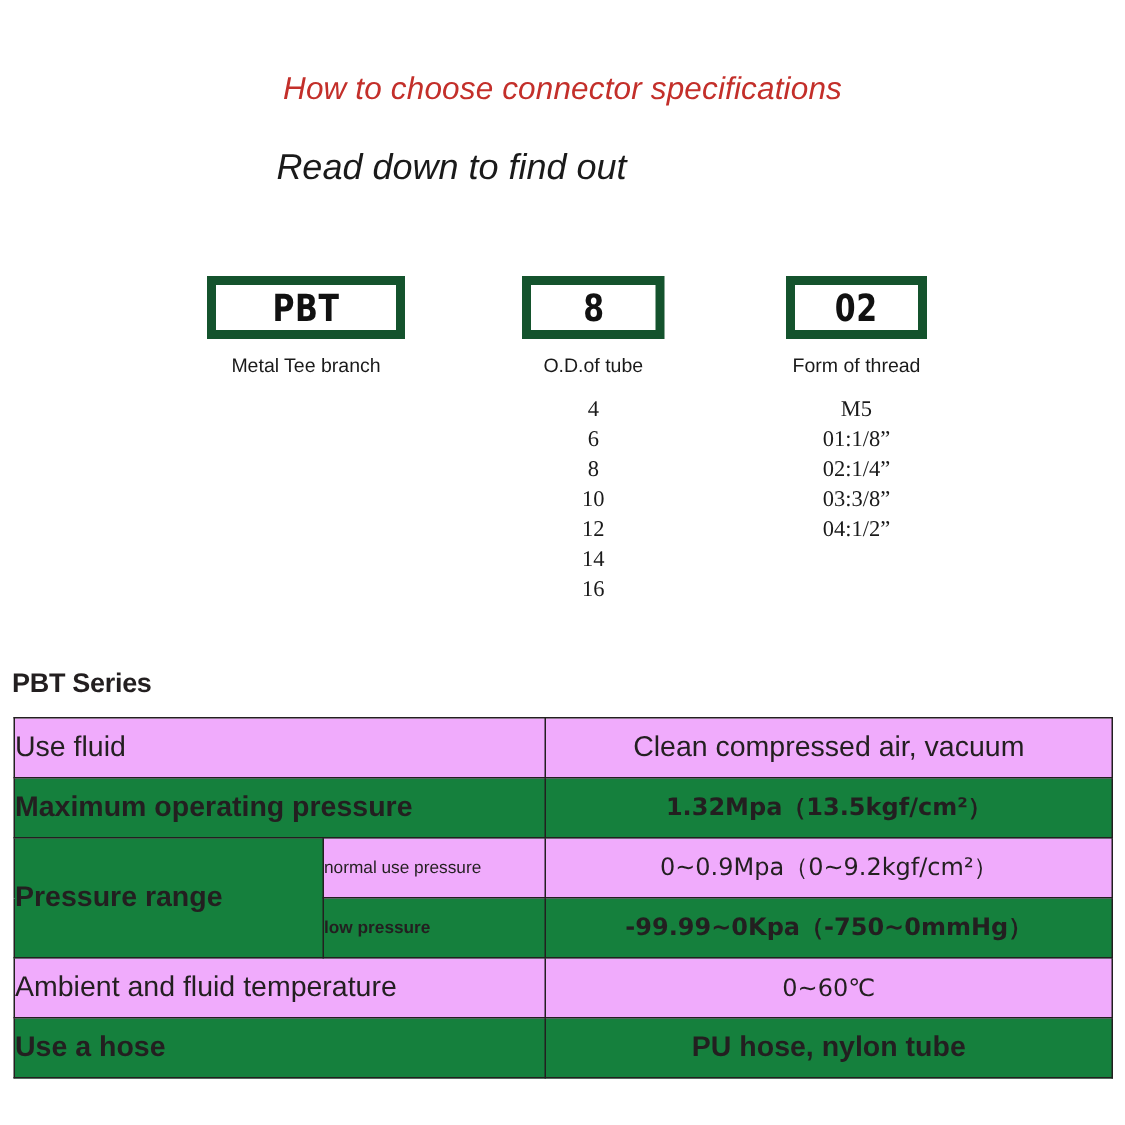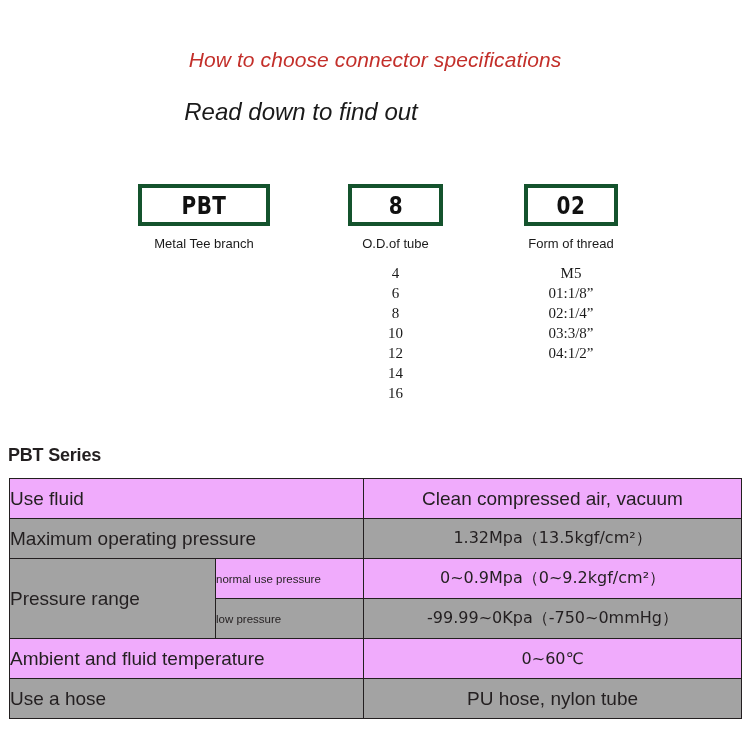--- a/index.html
+++ b/index.html
@@ -41,21 +41,21 @@
     color: #1a1a1a;
     white-space: nowrap;
     font-style: italic;
   }
 
   
   .code-col {
     position: absolute;
   }
   .code-box {
-    border: 4px solid #14532d;
+    border: 6px solid #14532d;
     background: #ffffff;
     height: 42px;
     display: flex;
     align-items: center;
     justify-content: center;
     box-sizing: border-box;
   }
   .code-box-text {
     font-family: "DejaVu Sans", sans-serif;
     font-weight: bold;
@@ -128,21 +128,21 @@
     text-align: center;
     height: 39px;
     vertical-align: middle;
     font-family: "DejaVu Sans", sans-serif;
   }
   td.value-cell.big {
     font-size: 19px;
     font-family: "Liberation Sans", sans-serif;
   }
   .tint { background: #f0abfc; }
-  .plain { background: #a3a3a3; }
+  .plain { background: #15803d; font-weight: bold; }
 </style>
 </head>
 <body>
 
 <div id="title">How to choose connector specifications</div>
 <div id="subtitle">Read down to find out</div>
 
 <div class="code-col" id="col-series">
   <div class="code-box">
     <span class="code-box-text">PBT</span>

